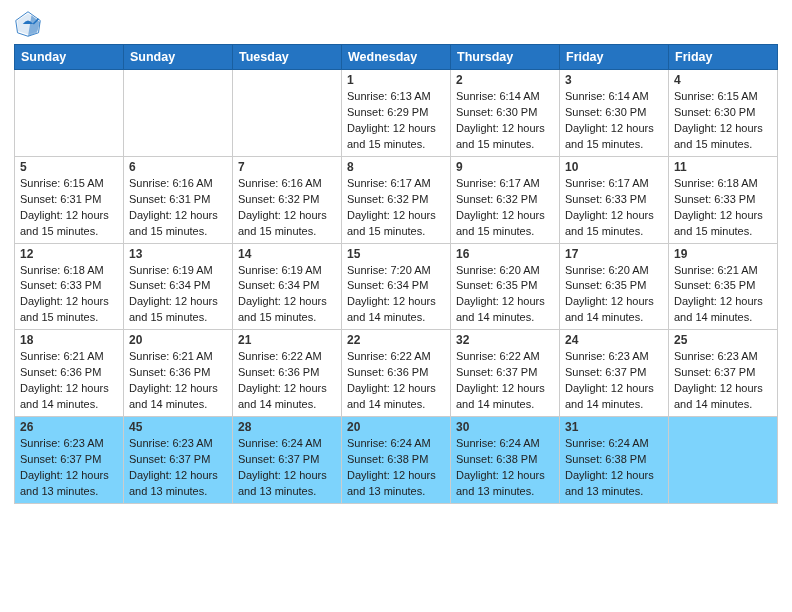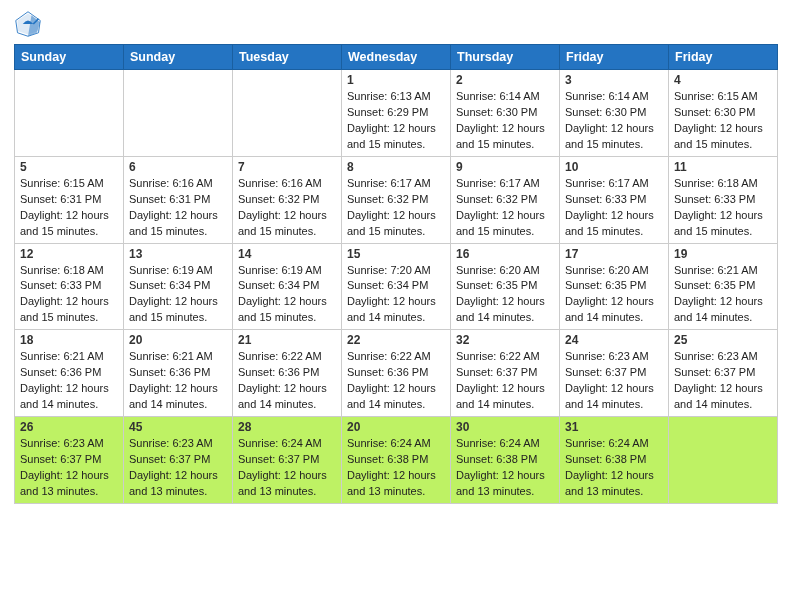--- a/index.html
+++ b/index.html
@@ -70,21 +70,21 @@
     .calendar tbody td {
       border: 1px solid #ccc;
       vertical-align: top;
       padding: 3px 5px;
       height: 82px;
       background: #fff;
       font-size: 9.5px;
       color: #333;
     }
     .calendar tbody tr:last-child td {
-      background: #bef264;
+      background: #7dd3fc;
     }
     .day-num {
       font-size: 12px;
       font-weight: bold;
       margin-bottom: 2px;
       display: block;
     }
     .day-info {
       font-size: 11px;
       line-height: 1.45;

